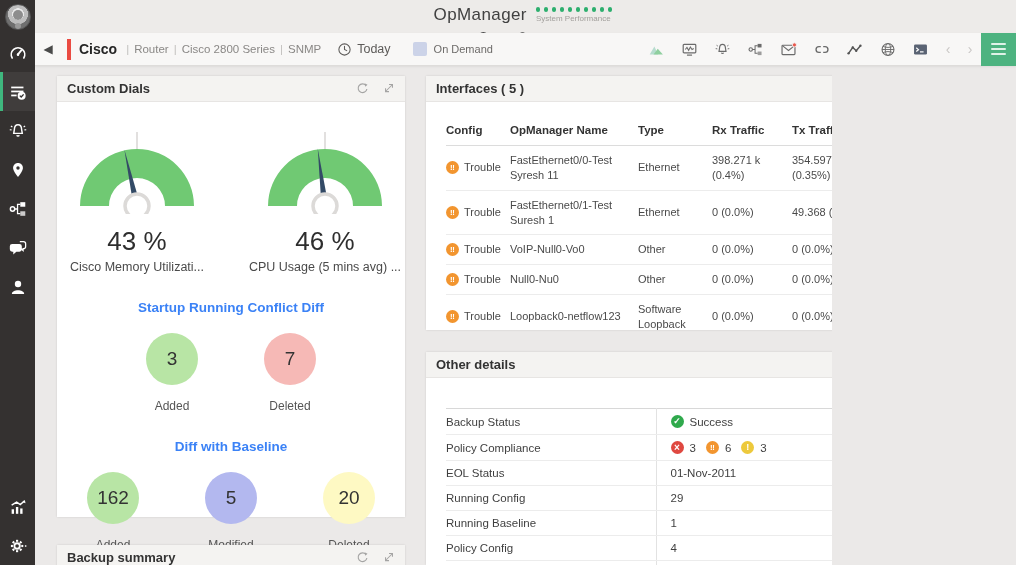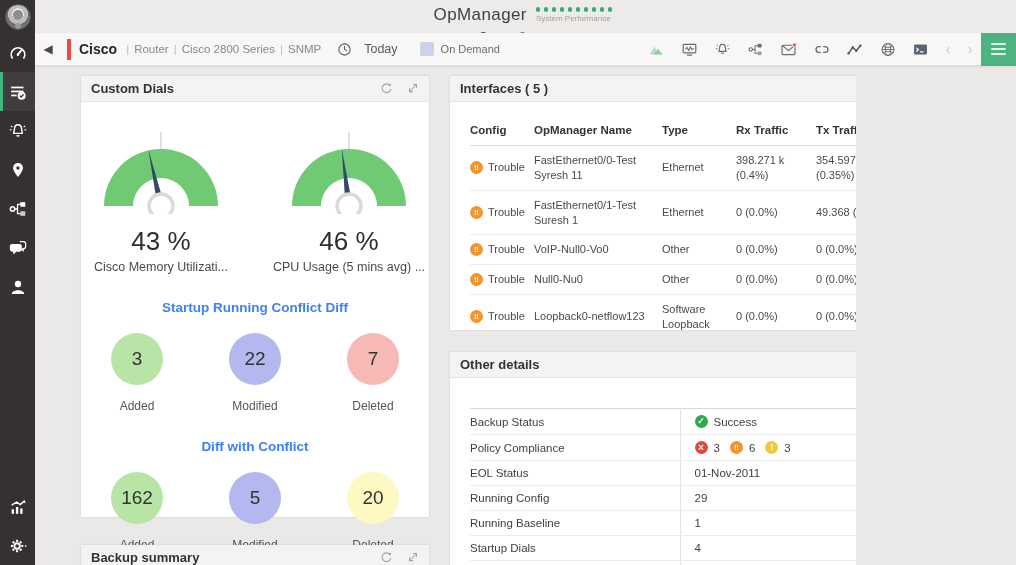--- a/index.html
+++ b/index.html
@@ -29,31 +29,31 @@
   .topbar-icons { display:flex; align-items:center; gap:21px; }
   .topbar-icons .tico { cursor:pointer; display:flex; }
 
   
   .toolbar { position:absolute; left:35px; top:33px; width:981px; height:33px; background:#f8f7f6; border-bottom:1px solid #dedcda; box-shadow:0 1px 2px rgba(0,0,0,.06); display:flex; align-items:center; z-index:20; }
   .tb-back { width:26px; text-align:center; color:#4a4a4a; font-size:12px; cursor:pointer; }
   .tb-redbar { width:4px; height:21px; background:#ea4b42; margin:0 8px 0 6px; }
   .tb-device { font-size:14px; font-weight:700; color:#262626; margin-right:4px; cursor:pointer; }
   .tb-crumbs { display:flex; align-items:center; font-size:11.5px; color:#8a8886; }
   .tb-crumbs .sep { margin:0 5px; color:#c2c0be; }
-  .tb-time { display:flex; align-items:center; gap:12px; margin-left:16px; font-size:12.5px; color:#5c5a58; cursor:pointer; }
+  .tb-time { display:flex; align-items:center; gap:5px; margin-left:16px; font-size:12.5px; color:#5c5a58; cursor:pointer; }
   .tb-ondemand { display:flex; align-items:center; gap:7px; margin-left:22px; font-size:11px; color:#6d6b69; cursor:pointer; }
   .od-box { width:14px; height:14px; background:#ccd3e8; border-radius:2px; }
   .tb-right { margin-left:auto; display:flex; align-items:center; height:100%; }
   .tb-ico { width:33px; height:33px; display:flex; align-items:center; justify-content:center; cursor:pointer; }
   .tb-chev { width:22px; color:#c9c7c5; font-size:14px; text-align:center; cursor:pointer; }
   .tb-menu { width:35px; height:33px; background:#4db380; display:flex; flex-direction:column; align-items:center; justify-content:center; gap:3px; cursor:pointer; }
   .tb-menu i { display:block; width:15px; height:2px; background:#dff2e7; border-radius:1px; }
 
   
-  .content { position:absolute; left:35px; top:66px; width:797px; height:499px; background:#ebe9e8; padding:10px 23px 0 22px; display:flex; gap:21px; overflow:hidden;margin-left:24px; }
+  .content { position:absolute; left:35px; top:66px; width:797px; height:499px; background:#ebe9e8; padding:10px 23px 0 22px; display:flex; gap:21px; overflow:hidden; }
   .col-left { width:453px; display:flex; flex-direction:column; }
   .col-right { width:462px; display:flex; flex-direction:column; }
 
   .panel { background:#fff; box-shadow:0 0 2px rgba(0,0,0,.12); }
   .panel-head { height:26px; background:#f4f3f1; border-bottom:1px solid #e7e5e3; display:flex; align-items:center; padding:0 10px; }
   .panel-title { font-size:13px; font-weight:700; color:#333; }
   .panel-tools { margin-left:auto; display:flex; gap:14px; }
   .panel-tools .ptool { cursor:pointer; display:flex; opacity:.75; }
 
   
@@ -400,31 +400,27 @@
             </div>
           <div id="diff-sections">
               <div class="diff-section">
      <div class="diff-title">Startup Running Conflict Diff</div>
      <div class="diff-row">
                   <div class="diff-item">
           <div class="diff-circle" style="background:#b8e5a5">3</div>
           <div class="diff-label">Added</div>
         </div>
                   <div class="diff-item">
-          <div class="diff-circle" style="background:#b3b8ef">22</div>
-          <div class="diff-label">Modified</div>
-        </div>
-                  <div class="diff-item">
           <div class="diff-circle" style="background:#f6b9b6">7</div>
           <div class="diff-label">Deleted</div>
         </div>
                 </div>
    </div>
               <div class="diff-section">
-     <div class="diff-title">Diff with Conflict</div>
+     <div class="diff-title">Diff with Baseline</div>
      <div class="diff-row">
                   <div class="diff-item">
           <div class="diff-circle" style="background:#b8e5a5">162</div>
           <div class="diff-label">Added</div>
         </div>
                   <div class="diff-item">
           <div class="diff-circle" style="background:#b3b8ef">5</div>
           <div class="diff-label">Modified</div>
         </div>
                   <div class="diff-item">
@@ -613,21 +609,21 @@
   </tr>
                 <tr>
     <td class="cfg-label">Running Config</td>
     <td class="cfg-value"><span>29</span></td>
   </tr>
                 <tr>
     <td class="cfg-label">Running Baseline</td>
     <td class="cfg-value"><span>1</span></td>
   </tr>
                 <tr>
-    <td class="cfg-label">Startup Dials</td>
+    <td class="cfg-label">Policy Config</td>
     <td class="cfg-value"><span>4</span></td>
   </tr>
                 <tr>
     <td class="cfg-label">Startup Baseline</td>
     <td class="cfg-value"></td>
   </tr>
               </tbody>
           </table>
         </div>
       </div>

